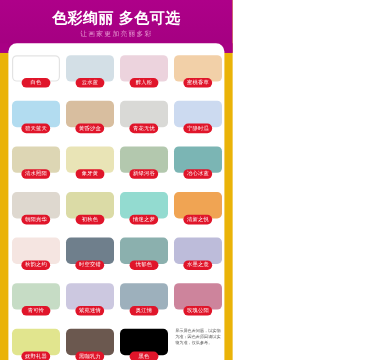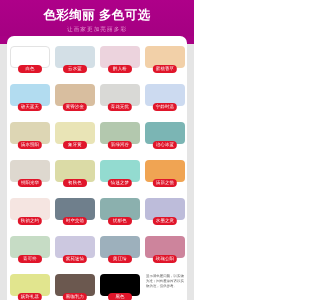--- a/index.html
+++ b/index.html
@@ -12,21 +12,21 @@
     overflow: hidden;
     background: #ffffff;
     font-family: "Liberation Sans", sans-serif;
     -webkit-font-smoothing: antialiased;
   }
 
   #page {
     position: relative;
     width: 194px;
     height: 300px;
-    background: #e5e5e5;
+    background: #eab308;
     overflow: hidden;
   }
 
   
   .header {
     position: absolute;
     left: 0;
     top: 0;
     width: 194px;
     height: 44px;

